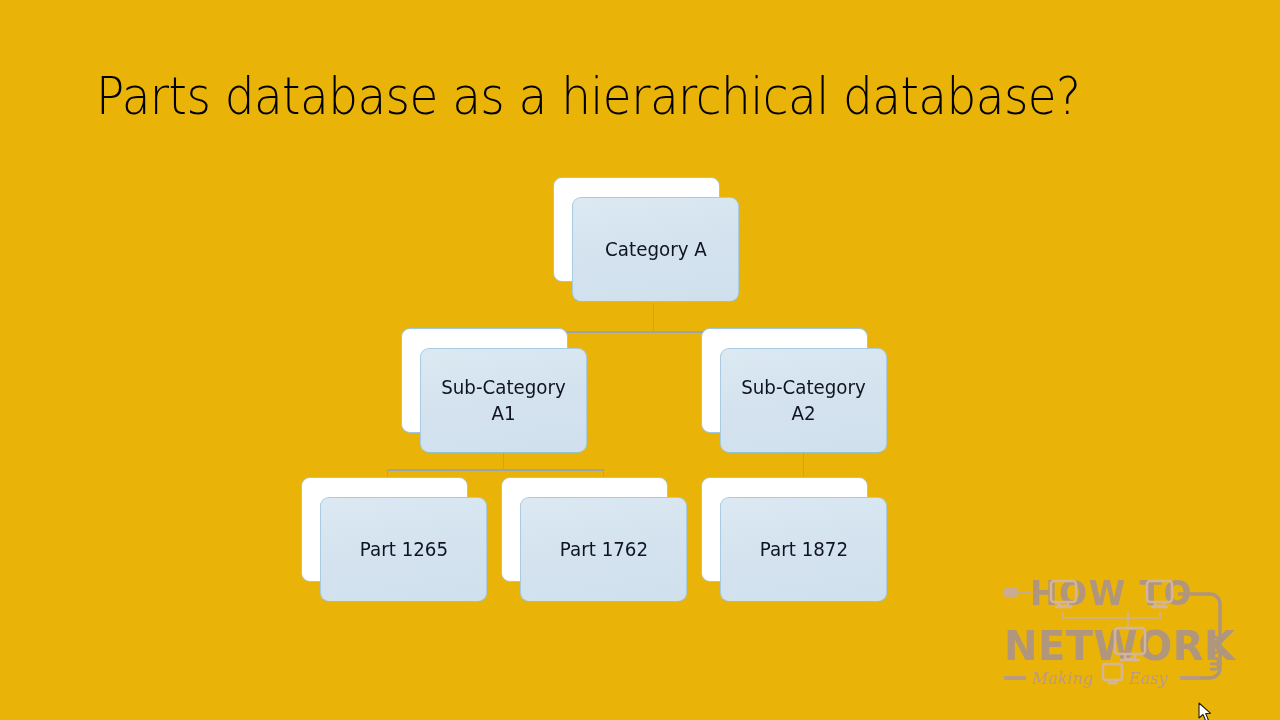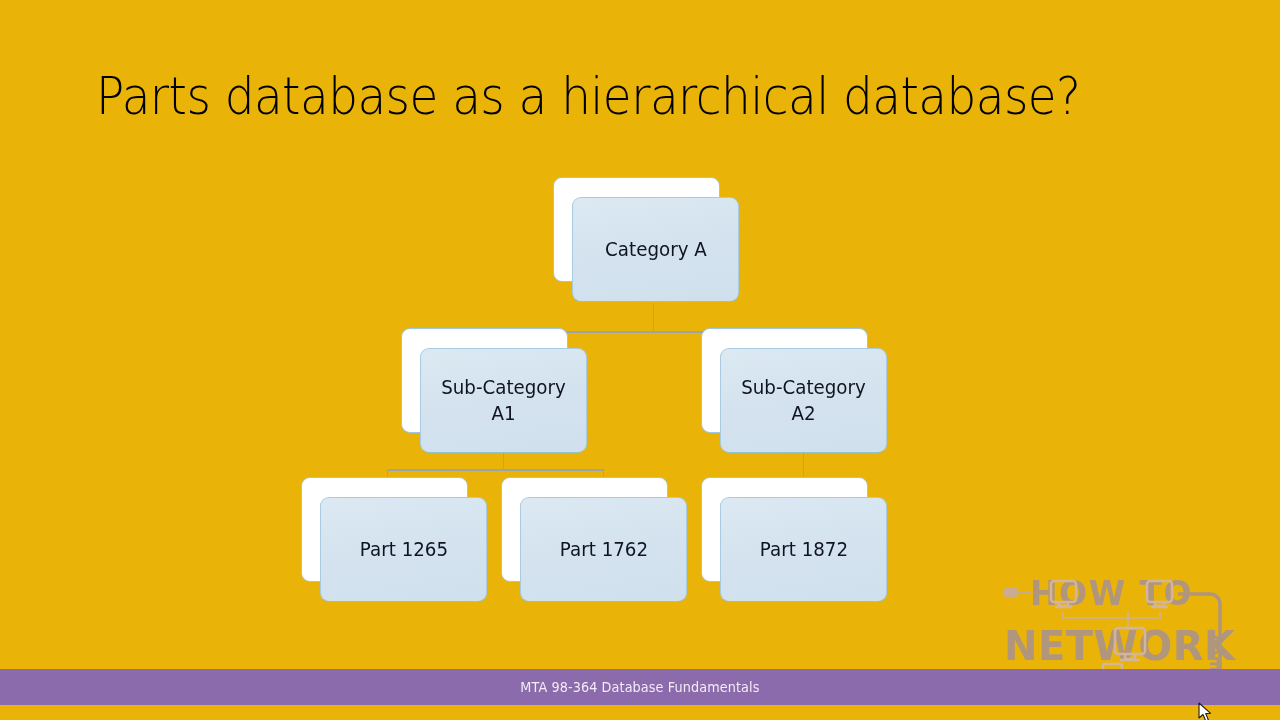--- a/index.html
+++ b/index.html
@@ -255,21 +255,18 @@
       <text x="30" y="112" font-family="DejaVu Serif, serif" font-size="16" font-style="italic" fill="#a890b8">Making</text>
       <g class="lg-mon" stroke="#cbb9d6">
         <rect x="101" y="92" width="19" height="16" rx="2"></rect>
         <path d="M107 108 v3 h7 v-3"></path>
       </g>
       <text x="127" y="112" font-family="DejaVu Serif, serif" font-size="16" font-style="italic" fill="#a890b8">Easy</text>
       <path d="M178 106 H198" stroke="#a890b8" stroke-width="4" fill="none"></path>
     </g>
   </svg>
 
-  <div id="footer-bar">
-    <span id="footer-text">MTA 98-364 Database Fundamentals</span>
-  </div>
 
   <svg id="cursor" viewBox="0 0 16 22">
     <path d="M1 1 L1 16 L5 12.5 L7.8 19 L10.4 17.9 L7.7 11.6 L12.6 11.3 Z" fill="#ffffff" stroke="#1a1a1a" stroke-width="1.1" stroke-linejoin="round"></path>
   </svg>
 
 </div>
 
 </body></html>

